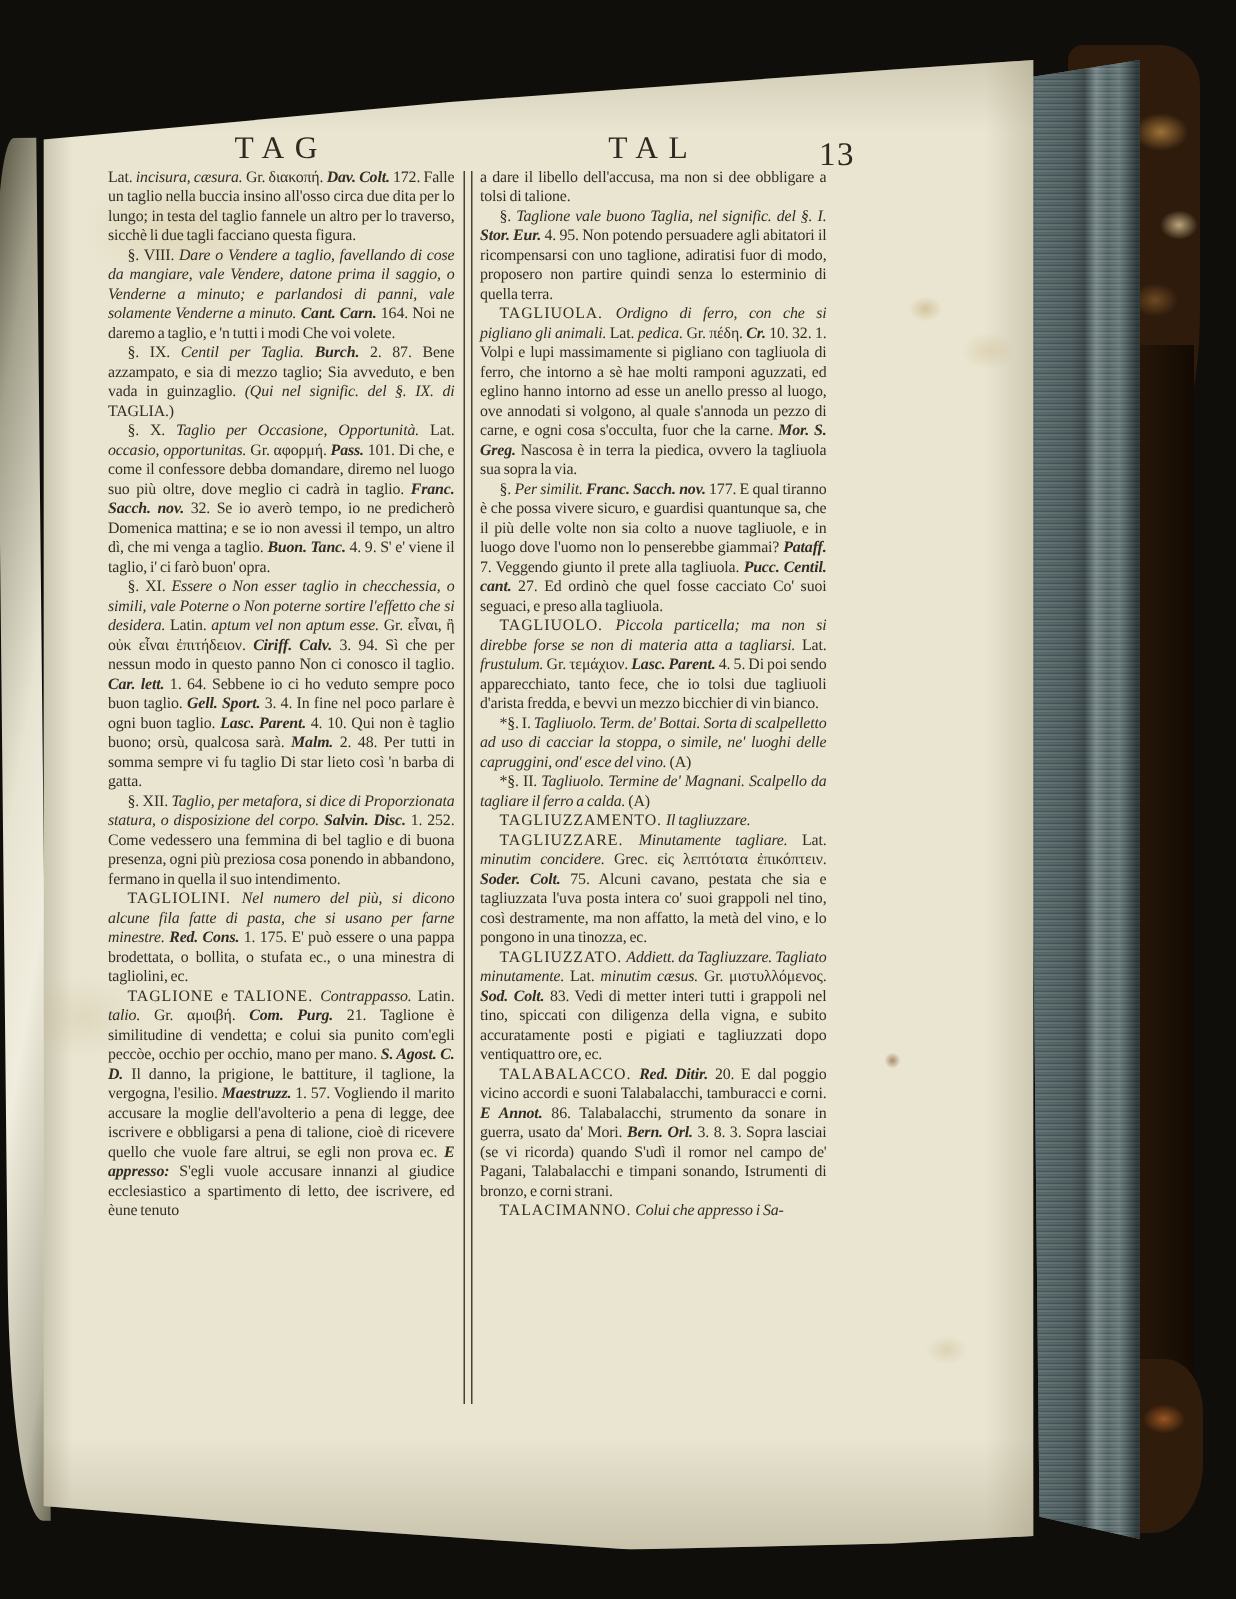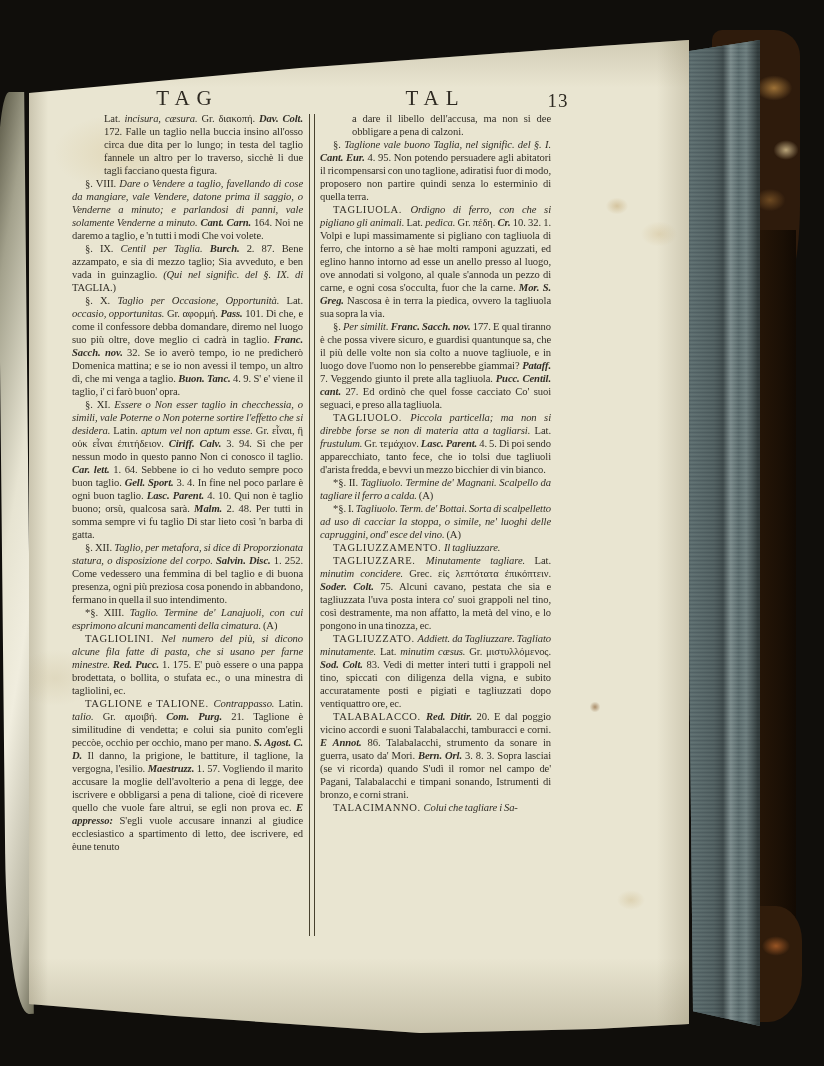--- a/index.html
+++ b/index.html
@@ -76,40 +76,40 @@
 
   .running-head{
     position:absolute;top:48px;width:231px;
     text-align:center;font-size:21px;letter-spacing:7px;
     color:#2e2a22;
   }
   .head-left{left:47px;}
   .head-right{left:295px;}
   .page-number{
     position:absolute;left:498px;top:52px;width:70px;
-    font-size:19px;letter-spacing:1px;color:#2e2a22;text-align:center;
+    font-size:22px;letter-spacing:1px;color:#2e2a22;text-align:center;
   }
 
   .column-rule{
     position:absolute;left:284px;top:76px;width:4px;height:822px;
     border-left:1.4px solid #47412f;
     border-right:1.4px solid #47412f;
   }
 
   .col{
     position:absolute;top:74px;width:231px;
     font-size:10.6px;line-height:13px;color:#322e26;
     text-align:justify;
     letter-spacing:-0.1px;word-spacing:-0.6px;
   }
   .col-left{left:47px;}
   .col-right{left:295px;}
 
   .para{margin:0;text-indent:13px;}
-  .para.flush{text-indent:0;margin-left:32px;}
+  .para.flush{text-indent:0;}
   .s-i{font-style:italic;}
   .s-bi{font-style:italic;font-weight:bold;}
   .s-hw{letter-spacing:.6px;}
 </style>
 </head>
 <body>
 
 <div class="scene">
   <div class="facing-page"></div>
   <div class="cover-top"></div>
@@ -124,32 +124,31 @@
 
     <div class="column-rule"></div>
 
     <div class="col col-left">
         <p class="para flush"><span>Lat. </span><span class="s-i">incisura, cæsura.</span><span> Gr. διακοπή. </span><span class="s-bi">Dav. Colt.</span><span> 172. Falle un taglio nella buccia insino all'osso circa due dita per lo lungo; in testa del taglio fannele un altro per lo traverso, sicchè li due tagli facciano questa figura.</span></p>
         <p class="para"><span>§. VIII. </span><span class="s-i">Dare o Vendere a taglio, favellando di cose da mangiare, vale Vendere, datone prima il saggio, o Venderne a minuto; e parlandosi di panni, vale solamente Venderne a minuto.</span><span> </span><span class="s-bi">Cant. Carn.</span><span> 164. Noi ne daremo a taglio, e 'n tutti i modi Che voi volete.</span></p>
         <p class="para"><span>§. IX. </span><span class="s-i">Centil per Taglia.</span><span> </span><span class="s-bi">Burch.</span><span> 2. 87. Bene azzampato, e sia di mezzo taglio; Sia avveduto, e ben vada in guinzaglio. </span><span class="s-i">(Qui nel signific. del §. IX. di</span><span> TAGLIA.)</span></p>
         <p class="para"><span>§. X. </span><span class="s-i">Taglio per Occasione, Opportunità.</span><span> Lat. </span><span class="s-i">occasio, opportunitas.</span><span> Gr. αφορμή. </span><span class="s-bi">Pass.</span><span> 101. Di che, e come il confessore debba domandare, diremo nel luogo suo più oltre, dove meglio ci cadrà in taglio. </span><span class="s-bi">Franc. Sacch. nov.</span><span> 32. Se io averò tempo, io ne predicherò Domenica mattina; e se io non avessi il tempo, un altro dì, che mi venga a taglio. </span><span class="s-bi">Buon. Tanc.</span><span> 4. 9. S' e' viene il taglio, i' ci farò buon' opra.</span></p>
         <p class="para"><span>§. XI. </span><span class="s-i">Essere o Non esser taglio in checchessia, o simili, vale Poterne o Non poterne sortire l'effetto che si desidera.</span><span> Latin. </span><span class="s-i">aptum vel non aptum esse.</span><span> Gr. εἶναι, ἢ οὐκ εἶναι ἐπιτήδειον. </span><span class="s-bi">Ciriff. Calv.</span><span> 3. 94. Sì che per nessun modo in questo panno Non ci conosco il taglio. </span><span class="s-bi">Car. lett.</span><span> 1. 64. Sebbene io ci ho veduto sempre poco buon taglio. </span><span class="s-bi">Gell. Sport.</span><span> 3. 4. In fine nel poco parlare è ogni buon taglio. </span><span class="s-bi">Lasc. Parent.</span><span> 4. 10. Qui non è taglio buono; orsù, qualcosa sarà. </span><span class="s-bi">Malm.</span><span> 2. 48. Per tutti in somma sempre vi fu taglio Di star lieto così 'n barba di gatta.</span></p>
         <p class="para"><span>§. XII. </span><span class="s-i">Taglio, per metafora, si dice di Proporzionata statura, o disposizione del corpo.</span><span> </span><span class="s-bi">Salvin. Disc.</span><span> 1. 252. Come vedessero una femmina di bel taglio e di buona presenza, ogni più preziosa cosa ponendo in abbandono, fermano in quella il suo intendimento.</span></p>
-        <p class="para"><span>*§. XIII. </span><span class="s-i">Taglio. Termine de' Lanajuoli, con cui esprimono alcuni mancamenti della cimatura.</span><span> (A)</span></p>
-        <p class="para"><span class="s-hw">TAGLIOLINI. </span><span class="s-i">Nel numero del più, si dicono alcune fila fatte di pasta, che si usano per farne minestre.</span><span> </span><span class="s-bi">Red. Pucc.</span><span> 1. 175. E' può essere o una pappa brodettata, o bollita, o stufata ec., o una minestra di tagliolini, ec.</span></p>
+        <p class="para"><span class="s-hw">TAGLIOLINI. </span><span class="s-i">Nel numero del più, si dicono alcune fila fatte di pasta, che si usano per farne minestre.</span><span> </span><span class="s-bi">Red. Cons.</span><span> 1. 175. E' può essere o una pappa brodettata, o bollita, o stufata ec., o una minestra di tagliolini, ec.</span></p>
         <p class="para"><span class="s-hw">TAGLIONE </span><span>e </span><span class="s-hw">TALIONE. </span><span class="s-i">Contrappasso.</span><span> Latin. </span><span class="s-i">talio.</span><span> Gr. αμοιβή. </span><span class="s-bi">Com. Purg.</span><span> 21. Taglione è similitudine di vendetta; e colui sia punito com'egli peccòe, occhio per occhio, mano per mano. </span><span class="s-bi">S. Agost. C. D.</span><span> Il danno, la prigione, le battiture, il taglione, la vergogna, l'esilio. </span><span class="s-bi">Maestruzz.</span><span> 1. 57. Vogliendo il marito accusare la moglie dell'avolterio a pena di legge, dee iscrivere e obbligarsi a pena di talione, cioè di ricevere quello che vuole fare altrui, se egli non prova ec. </span><span class="s-bi">E appresso:</span><span> S'egli vuole accusare innanzi al giudice ecclesiastico a spartimento di letto, dee iscrivere, ed èune tenuto</span></p>
       </div>
     <div class="col col-right">
-        <p class="para flush"><span>a dare il libello dell'accusa, ma non si dee obbligare a pena di calzoni.</span></p>
-        <p class="para"><span>§. </span><span class="s-i">Taglione vale buono Taglia, nel signific. del §. I.</span><span> </span><span class="s-bi">Cant. Eur.</span><span> 4. 95. Non potendo persuadere agli abitatori il ricompensarsi con uno taglione, adiratisi fuor di modo, proposero non partire quindi senza lo esterminio di quella terra.</span></p>
+        <p class="para flush"><span>a dare il libello dell'accusa, ma non si dee obbligare a tolsi di talione.</span></p>
+        <p class="para"><span>§. </span><span class="s-i">Taglione vale buono Taglia, nel signific. del §. I.</span><span> </span><span class="s-bi">Stor. Eur.</span><span> 4. 95. Non potendo persuadere agli abitatori il ricompensarsi con uno taglione, adiratisi fuor di modo, proposero non partire quindi senza lo esterminio di quella terra.</span></p>
         <p class="para"><span class="s-hw">TAGLIUOLA. </span><span class="s-i">Ordigno di ferro, con che si pigliano gli animali.</span><span> Lat. </span><span class="s-i">pedica.</span><span> Gr. πέδη. </span><span class="s-bi">Cr.</span><span> 10. 32. 1. Volpi e lupi massimamente si pigliano con tagliuola di ferro, che intorno a sè hae molti ramponi aguzzati, ed eglino hanno intorno ad esse un anello presso al luogo, ove annodati si volgono, al quale s'annoda un pezzo di carne, e ogni cosa s'occulta, fuor che la carne. </span><span class="s-bi">Mor. S. Greg.</span><span> Nascosa è in terra la piedica, ovvero la tagliuola sua sopra la via.</span></p>
         <p class="para"><span>§. </span><span class="s-i">Per similit.</span><span> </span><span class="s-bi">Franc. Sacch. nov.</span><span> 177. E qual tiranno è che possa vivere sicuro, e guardisi quantunque sa, che il più delle volte non sia colto a nuove tagliuole, e in luogo dove l'uomo non lo penserebbe giammai? </span><span class="s-bi">Pataff.</span><span> 7. Veggendo giunto il prete alla tagliuola. </span><span class="s-bi">Pucc. Centil. cant.</span><span> 27. Ed ordinò che quel fosse cacciato Co' suoi seguaci, e preso alla tagliuola.</span></p>
         <p class="para"><span class="s-hw">TAGLIUOLO. </span><span class="s-i">Piccola particella; ma non si direbbe forse se non di materia atta a tagliarsi.</span><span> Lat. </span><span class="s-i">frustulum.</span><span> Gr. τεμάχιον. </span><span class="s-bi">Lasc. Parent.</span><span> 4. 5. Di poi sendo apparecchiato, tanto fece, che io tolsi due tagliuoli d'arista fredda, e bevvi un mezzo bicchier di vin bianco.</span></p>
+        <p class="para"><span>*§. I. </span><span class="s-i">Tagliuolo. Term. de' Bottai. Sorta di scalpelletto ad uso di cacciar la stoppa, o simile, ne' luoghi delle capruggini, ond' esce del vino.</span><span> (A)</span></p>
         <p class="para"><span>*§. II. </span><span class="s-i">Tagliuolo. Termine de' Magnani. Scalpello da tagliare il ferro a calda.</span><span> (A)</span></p>
-        <p class="para"><span>*§. I. </span><span class="s-i">Tagliuolo. Term. de' Bottai. Sorta di scalpelletto ad uso di cacciar la stoppa, o simile, ne' luoghi delle capruggini, ond' esce del vino.</span><span> (A)</span></p>
         <p class="para"><span class="s-hw">TAGLIUZZAMENTO. </span><span class="s-i">Il tagliuzzare.</span></p>
         <p class="para"><span class="s-hw">TAGLIUZZARE. </span><span class="s-i">Minutamente tagliare.</span><span> Lat. </span><span class="s-i">minutim concidere.</span><span> Grec. εἰς λεπτότατα ἐπικόπτειν. </span><span class="s-bi">Soder. Colt.</span><span> 75. Alcuni cavano, pestata che sia e tagliuzzata l'uva posta intera co' suoi grappoli nel tino, così destramente, ma non affatto, la metà del vino, e lo pongono in una tinozza, ec.</span></p>
         <p class="para"><span class="s-hw">TAGLIUZZATO. </span><span class="s-i">Addiett. da Tagliuzzare. Tagliato minutamente.</span><span> Lat. </span><span class="s-i">minutim cæsus.</span><span> Gr. μιστυλλόμενος. </span><span class="s-bi">Sod. Colt.</span><span> 83. Vedi di metter interi tutti i grappoli nel tino, spiccati con diligenza della vigna, e subito accuratamente posti e pigiati e tagliuzzati dopo ventiquattro ore, ec.</span></p>
         <p class="para"><span class="s-hw">TALABALACCO. </span><span class="s-bi">Red. Ditir.</span><span> 20. E dal poggio vicino accordi e suoni Talabalacchi, tamburacci e corni. </span><span class="s-bi">E Annot.</span><span> 86. Talabalacchi, strumento da sonare in guerra, usato da' Mori. </span><span class="s-bi">Bern. Orl.</span><span> 3. 8. 3. Sopra lasciai (se vi ricorda) quando S'udì il romor nel campo de' Pagani, Talabalacchi e timpani sonando, Istrumenti di bronzo, e corni strani.</span></p>
-        <p class="para"><span class="s-hw">TALACIMANNO. </span><span class="s-i">Colui che tagliare i Sa-</span></p>
+        <p class="para"><span class="s-hw">TALACIMANNO. </span><span class="s-i">Colui che appresso i Sa-</span></p>
       </div>
   </div>
 </div>
 
 </body></html>

